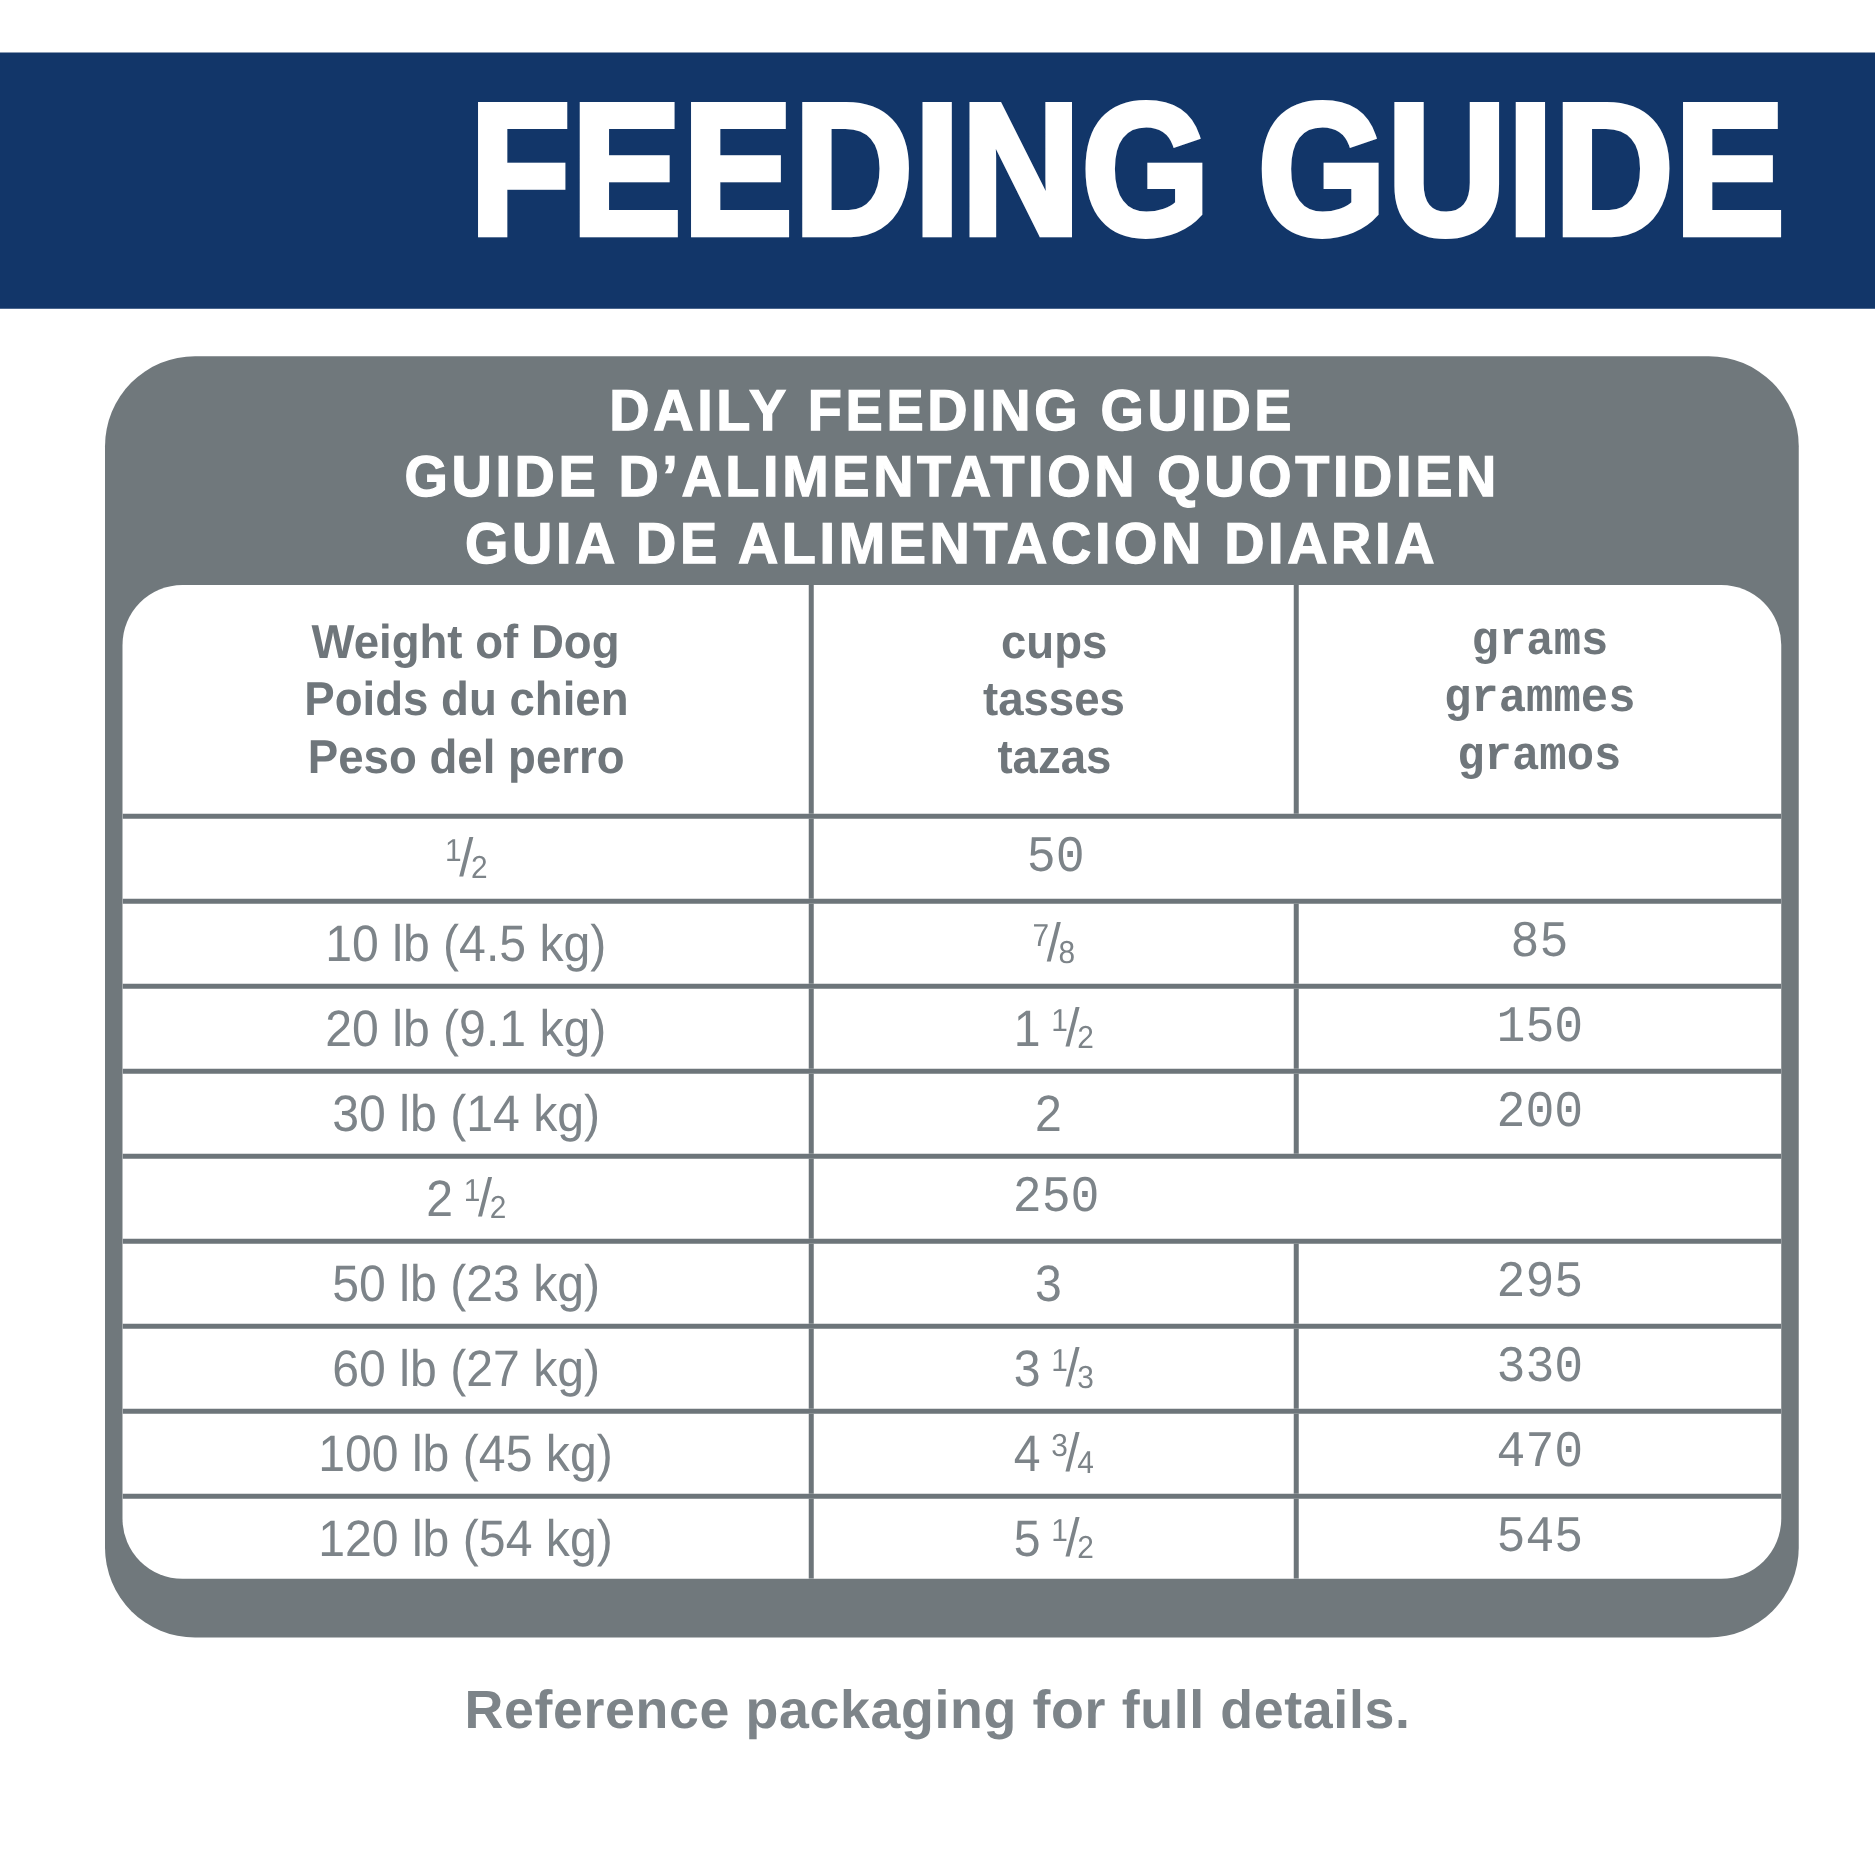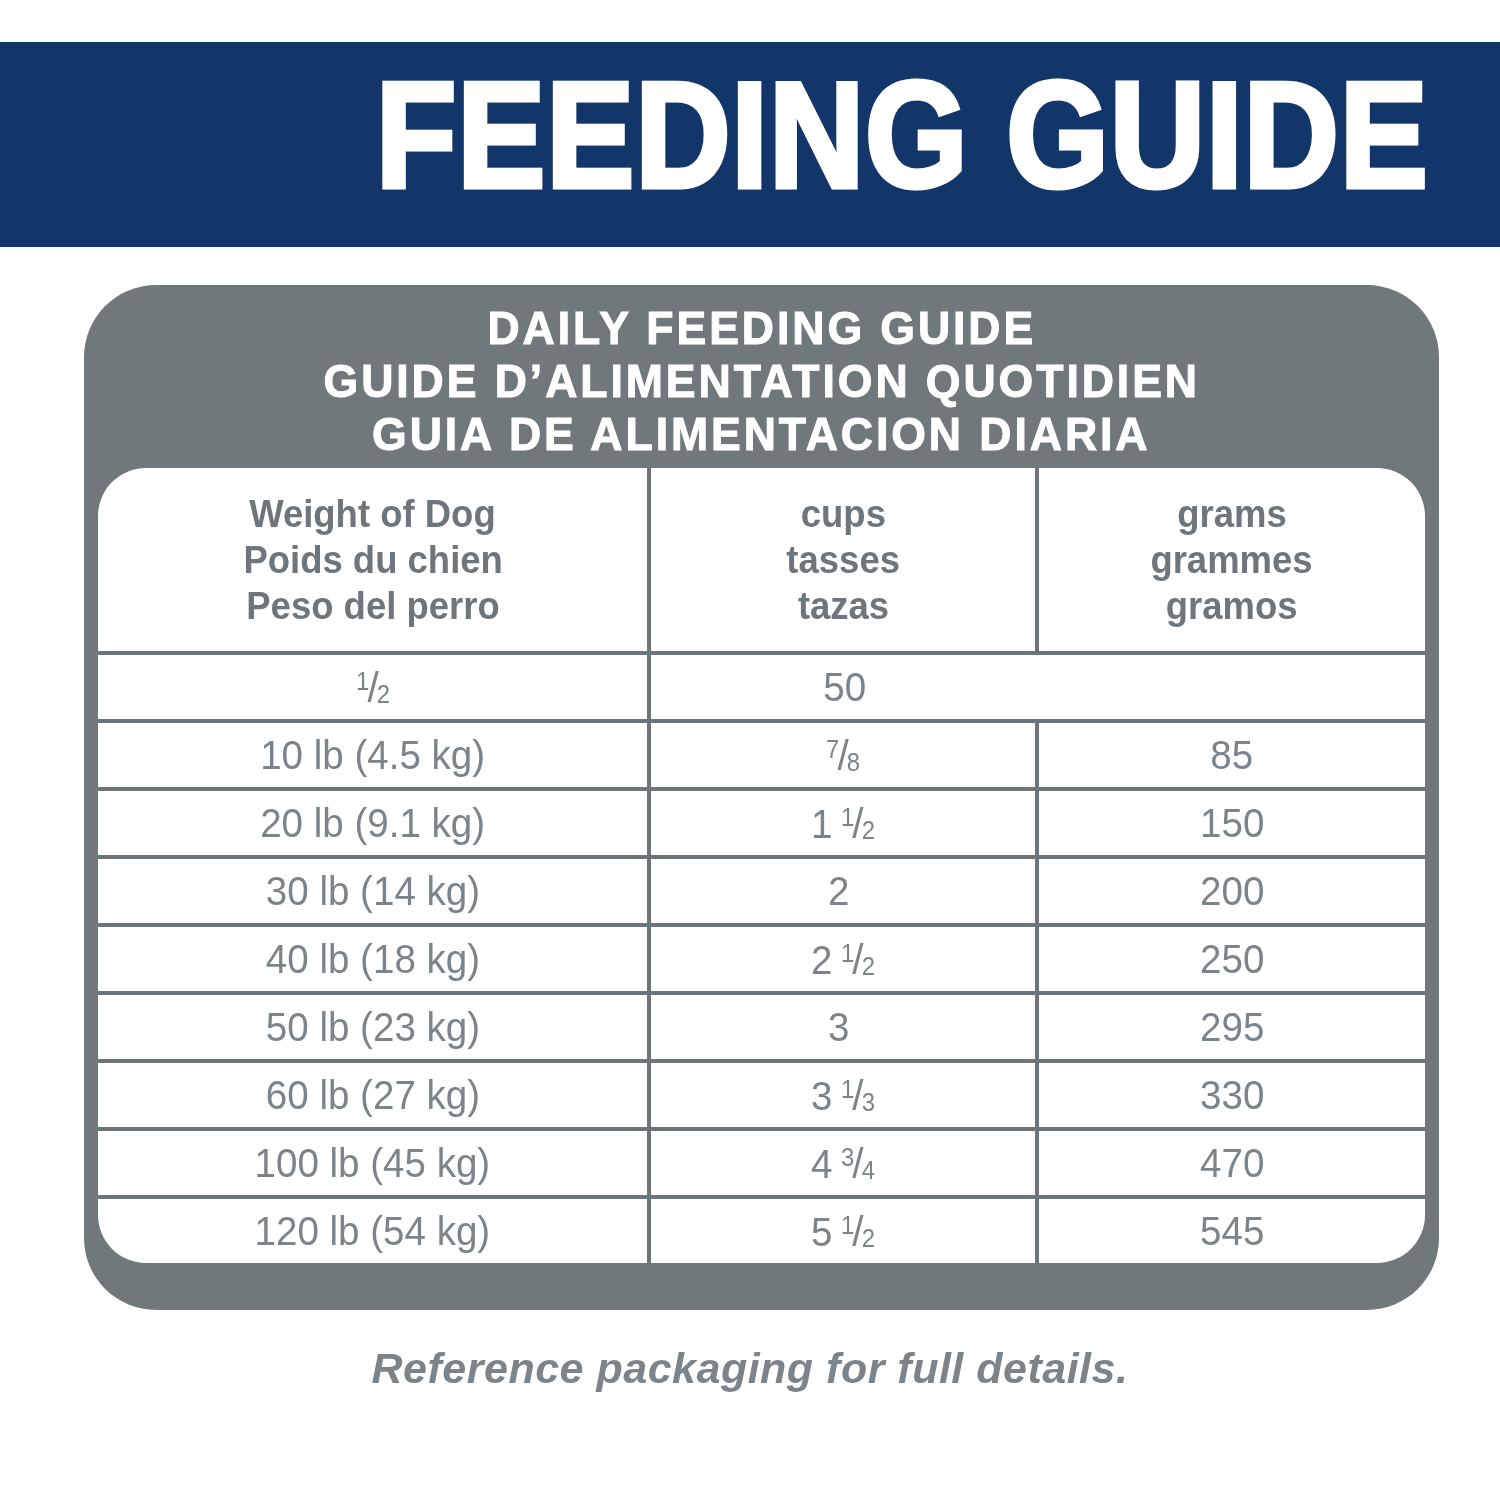--- a/index.html
+++ b/index.html
@@ -86,21 +86,21 @@
     display: grid;
     grid-template-columns: 41.7% 29.2% 29.1%;
   }
   .tr + .tr { border-top: 4px solid var(--line, #6d757a); }
   .td, .th {
     display: flex;
     align-items: center;
     justify-content: center;
     border-right: 4px solid var(--line, #6d757a);
   }
-  .td:last-child, .th:last-child { border-right: none; }
+  .td:last-child, .th:last-child { border-right: none; font-family: Liberation Mono, monospace; }
 
   .thead-row .th {
     height: 183px;
     flex-direction: column;
   }
   .th .col-line {
     color: #6f767b;
     font-size: 38px;
     font-weight: 700;
     line-height: 46px;
@@ -139,21 +139,20 @@
     top: 1344px;
     left: 0;
     width: 1500px;
     text-align: center;
   }
   .footer-note p {
     color: #7d8489;
     font-size: 43px;
     font-weight: 700;
     letter-spacing: 0.5px;
-    font-style: italic;
   }
 </style>
 </head>
 <body>
 
 <div class="page">
 
   <header class="banner">
     <h1>FEEDING GUIDE</h1>
   </header>
@@ -225,23 +224,20 @@
         <div class="td">
             <span class="cups-inner"><span class="cups-whole">2</span></span>
           </div>
         <div class="td">
             <span>200</span>
           </div>
       </div>
 
       <div class="tr data-row">
         <div class="td">
-            <span>40 lb (18 kg)</span>
-          </div>
-        <div class="td">
             <span class="cups-inner"><span class="cups-whole">2</span><span class="frac"><sup>1</sup><span class="sl">/</span><sub>2</sub></span></span>
           </div>
         <div class="td">
             <span>250</span>
           </div>
       </div>
 
       <div class="tr data-row">
         <div class="td">
             <span>50 lb (23 kg)</span>

